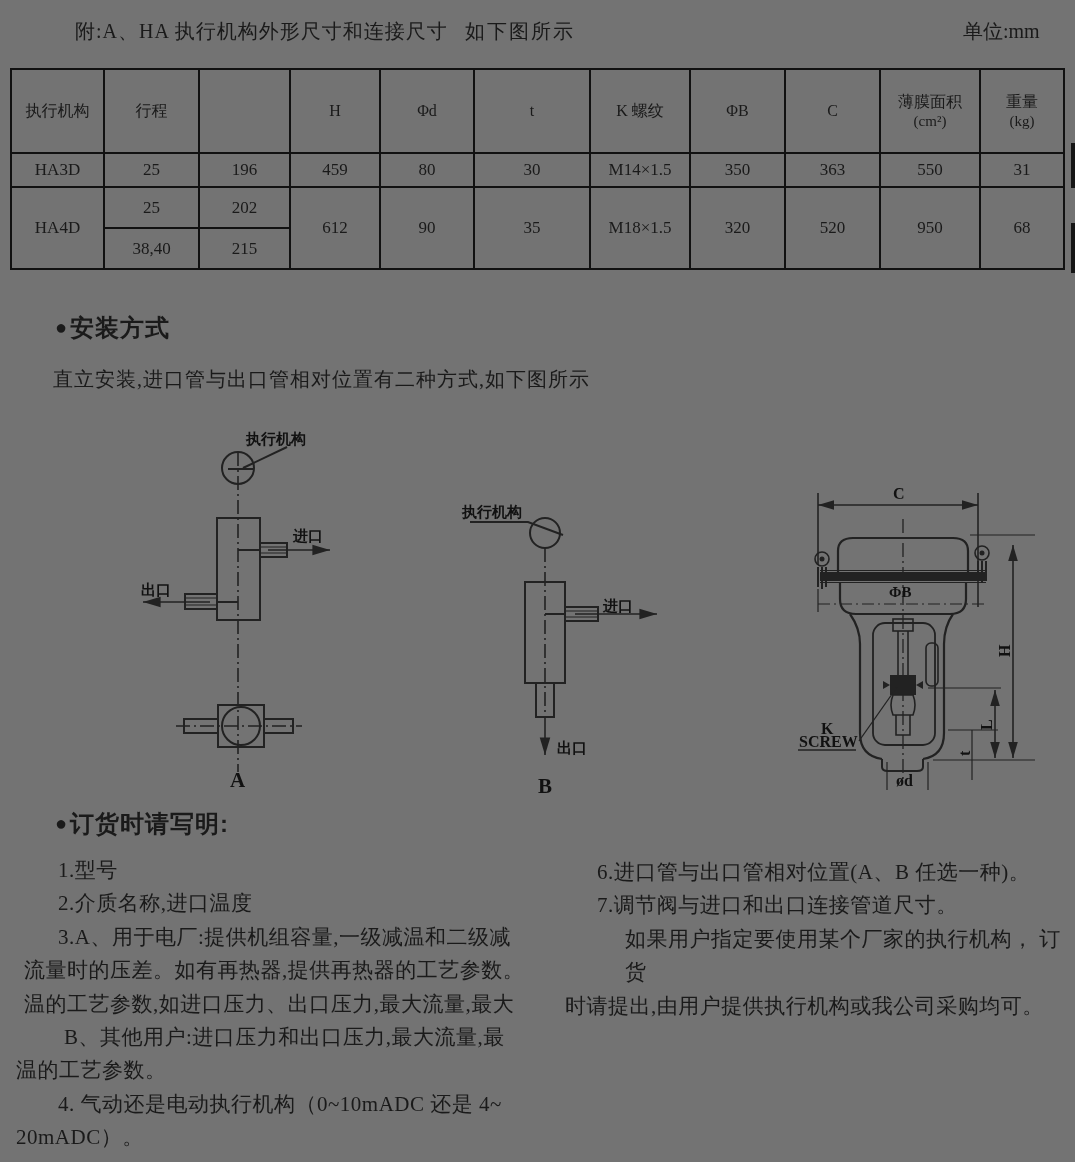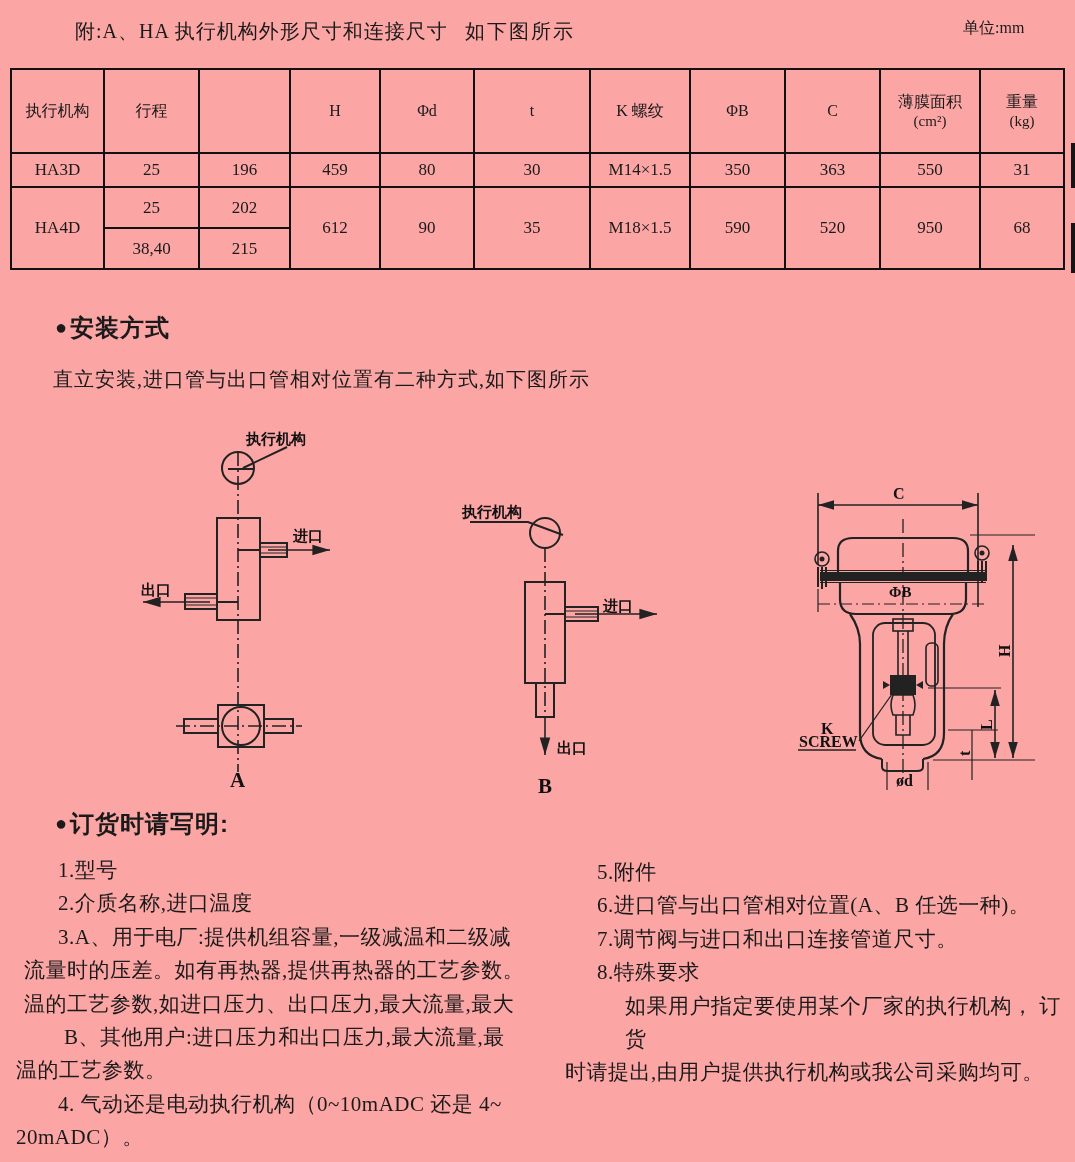--- a/index.html
+++ b/index.html
@@ -1,25 +1,25 @@
 <!DOCTYPE html>
 <html><head>
 <meta charset="utf-8">
 <style>
   * { margin:0; padding:0; box-sizing:border-box; }
   html,body { background:#e8e8e8; }
   .page {
-    position:relative; width:1075px; height:1162px; background:#fca5a5;
+    position:relative; width:1075px; height:1162px; background:#737373;
     font-family:"Liberation Serif", serif; color:#1a1a1a; overflow:hidden;
   }
   .abs { position:absolute; }
   
   .doc-title { left:75px; top:18px; font-size:20px; letter-spacing:1px; }
   .doc-title-suffix { left:465px; top:18px; font-size:20px; letter-spacing:2px; }
-  .unit-label { left:963px; top:18px; font-size:16px; }
+  .unit-label { left:963px; top:18px; font-size:20px; }
   
   table.dim { position:absolute; left:10px; top:68px; width:1053px; border-collapse:collapse; table-layout:fixed; }
   table.dim th, table.dim td {
     border:2px solid #111; text-align:center; vertical-align:middle;
     font-weight:normal; font-size:17px; padding:0; line-height:1.25;
   }
   table.dim th { font-size:16px; }
   tr.hdr { height:84px; } tr.r1 { height:34px; } tr.r2 { height:41px; } tr.r3 { height:41px; }
   .small-sub { font-size:15px; }
   
@@ -103,21 +103,21 @@
       <td>31</td>
     </tr>
     <tr class="r2">
       <td rowspan="2">HA4D</td>
       <td>25</td>
       <td>202</td>
       <td rowspan="2">612</td>
       <td rowspan="2">90</td>
       <td rowspan="2">35</td>
       <td rowspan="2">M18×1.5</td>
-      <td rowspan="2">590</td>
+      <td rowspan="2">320</td>
       <td rowspan="2">520</td>
       <td rowspan="2">950</td>
       <td rowspan="2">68</td>
     </tr>
     <tr class="r3">
       <td>38,40</td>
       <td>215</td>
     </tr>
   </tbody>
     </table>
@@ -270,21 +270,19 @@
     <div class="ind-num">3.A、用于电厂:提供机组容量,一级减温和二级减</div>
     <div class="ind-cont">流量时的压差。如有再热器,提供再热器的工艺参数。</div>
     <div class="ind-cont">温的工艺参数,如进口压力、出口压力,最大流量,最大</div>
     <div class="ind-b">B、其他用户:进口压力和出口压力,最大流量,最</div>
     <div class="ind-none">温的工艺参数。</div>
     <div class="ind-num">4. 气动还是电动执行机构（0~10mADC 还是 4~</div>
     <div class="ind-none">20mADC）。</div>
   </div>
 
   <div class="abs order-col order-right">
-    <div class="r-ind-num">5.附件</div>
     <div class="r-ind-num">6.进口管与出口管相对位置(A、B 任选一种)。</div>
     <div class="r-ind-num">7.调节阀与进口和出口连接管道尺寸。</div>
-    <div class="r-ind-num">8.特殊要求</div>
     <div class="r-ind-par">如果用户指定要使用某个厂家的执行机构， 订货</div>
     <div class="ind-none">时请提出,由用户提供执行机构或我公司采购均可。</div>
   </div>
 
 </div>
 
 </body></html>

